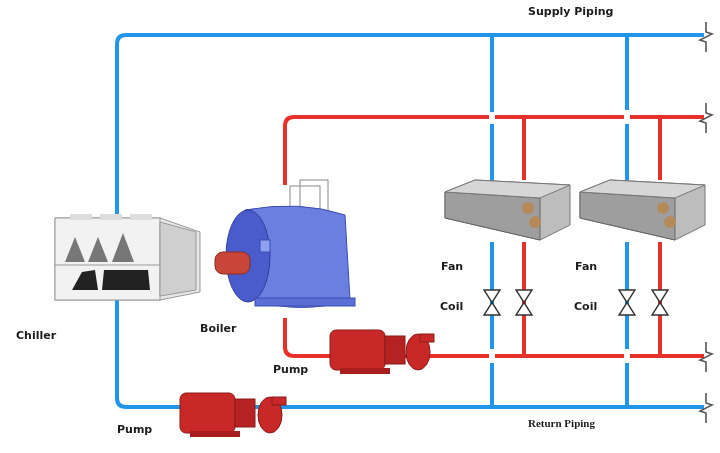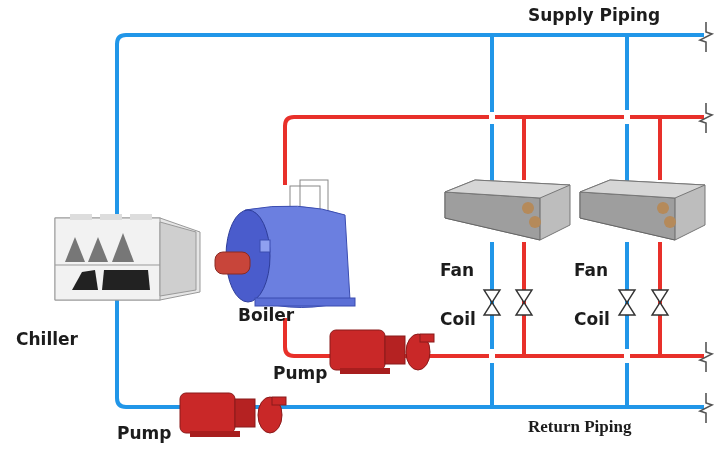--- a/index.html
+++ b/index.html
@@ -1,20 +1,20 @@
 <!DOCTYPE html>
 <html><head>
 <meta charset="utf-8">
 <style>
   html, body { margin: 0; padding: 0; background: #ffffff; }
   body { width: 720px; height: 453px; position: relative; overflow: hidden;
          font-family: "DejaVu Sans", sans-serif; }
   #diagram { position: absolute; left: 0; top: 0; width: 720px; height: 453px; }
   .lbl { position: absolute; font-family: "DejaVu Sans", sans-serif; font-weight: bold;
-         font-size: 17px; color: #1c1c1c; line-height: 1.2; white-space: nowrap; }
+         font-size: 11px; color: #1c1c1c; line-height: 1.2; white-space: nowrap; text-align: right; }
   .lbl.two { line-height: 1.4; margin-top: 25px; }
 </style>
 </head>
 <body>
 
 <svg id="diagram" viewBox="0 0 720 453" xmlns="http://www.w3.org/2000/svg">
 
   <g fill="none" stroke="#2196e8" stroke-width="4" stroke-linejoin="round">
     <path d="M 704 35 L 126 35 Q 117 35 117 44 L 117 218"></path>
     <path d="M 117 300 L 117 398 Q 117 407 126 407 L 704 407"></path>
@@ -115,21 +115,21 @@
     <rect x="235" y="399" width="20" height="28" fill="#b52222" stroke="#8a1a1a"></rect>
     <ellipse cx="270" cy="415" rx="12" ry="18" fill="#c92828" stroke="#8a1a1a"></ellipse>
     <rect x="272" y="397" width="14" height="8" fill="#c92828" stroke="#8a1a1a"></rect>
     <rect x="190" y="431" width="50" height="6" fill="#a81e1e"></rect>
   </g>
 </svg>
 
 <div class="lbl" style="left:528px; top:5px;">Supply Piping</div>
 <div class="lbl" style="left:528px; top:417px;font-family:Liberation Serif, serif;">Return Piping</div>
 <div class="lbl" style="left:16px; top:305px;margin-top:24px;">Chiller</div>
-<div class="lbl" style="left:200px; top:305px;margin-left:38px;">Boiler</div>
+<div class="lbl" style="left:200px; top:322px;">Boiler</div>
 <div class="lbl" style="left:273px; top:363px;">Pump</div>
 <div class="lbl" style="left:117px; top:423px;">Pump</div>
 <div style="position:absolute; left:440px; top:234px;">
   <div class="lbl two" style="position:static;">Fan</div>
   <div class="lbl two" style="position:static;">Coil</div>
 </div>
 <div style="position:absolute; left:574px; top:234px;">
   <div class="lbl two" style="position:static;">Fan</div>
   <div class="lbl two" style="position:static;">Coil</div>
 </div>

